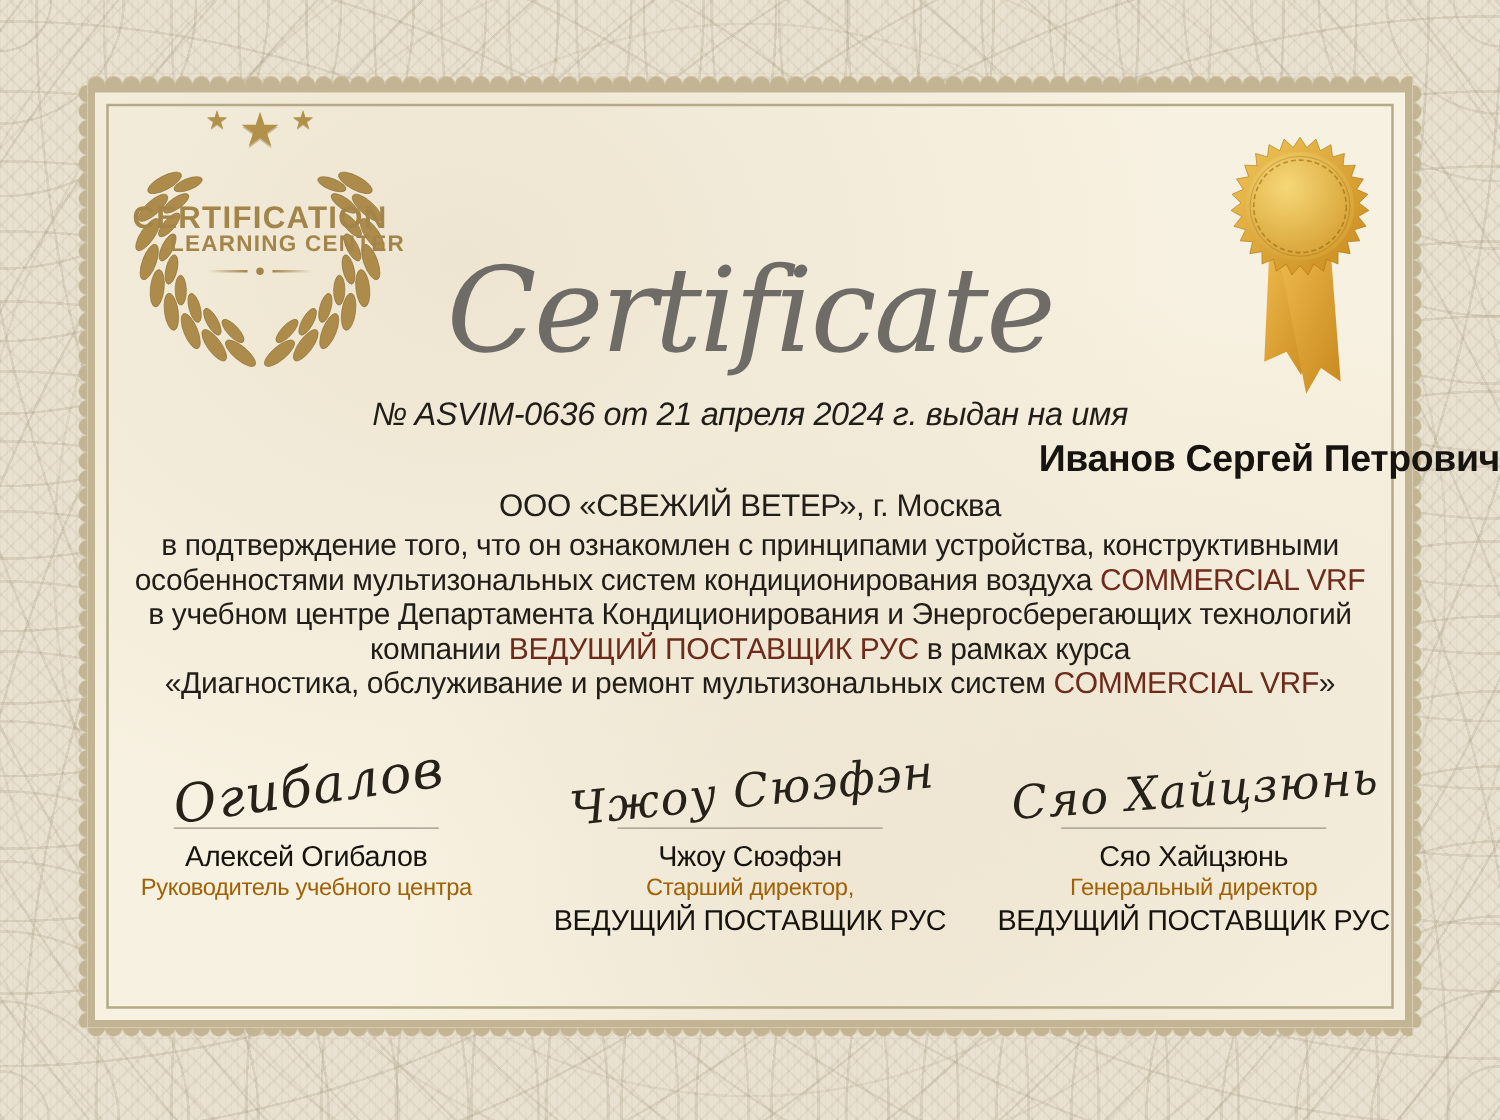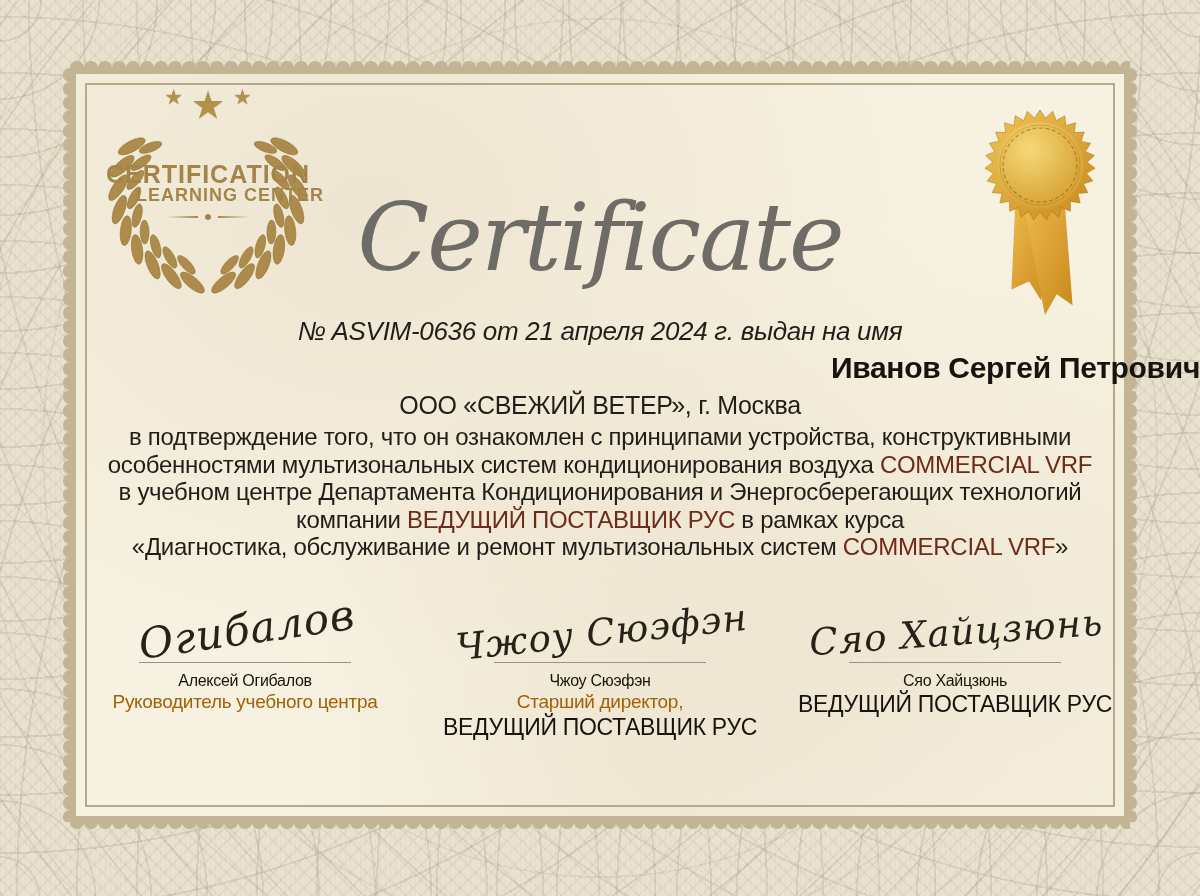--- a/index.html
+++ b/index.html
@@ -58,42 +58,42 @@
   .logo-divider{position:absolute;left:0;right:0;top:126px;display:flex;align-items:center;justify-content:center;gap:7px;}
   .dl{height:2px;width:32px;}
   .dl-l{background:linear-gradient(90deg,rgba(163,133,74,0),#a3854a);}
   .dl-r{background:linear-gradient(270deg,rgba(163,133,74,0),#a3854a);}
   .dot{width:6px;height:6px;border-radius:50%;background:#a3854a;}
 
   
   .medal{position:absolute;left:966px;top:96px;width:148px;height:222px;}
 
   
-  .title{position:absolute;left:0;right:0;top:182px;text-align:center;
+  .title{position:absolute;left:0;right:0;top:194px;text-align:center;
     font-family:"DejaVu Serif","Liberation Serif",serif;font-style:italic;font-weight:500;
     font-size:94px;line-height:1.2;color:#6f6b66;letter-spacing:-2px;}
   .subtitle{position:absolute;left:0;right:0;top:316px;text-align:center;font-size:26px;color:#211d18;letter-spacing:-0.3px;font-style:italic;}
   .recipient-name{position:absolute;left:0;right:0;top:351px;text-align:right;font-size:30px;font-weight:bold;color:#17140f;letter-spacing:-0.3px;}
   .recipient-company{position:absolute;left:0;right:0;top:391px;text-align:center;font-size:25px;color:#211d18;letter-spacing:-0.3px;}
 
   .body-text{position:absolute;left:0;right:0;top:423px;text-align:center;font-size:24px;line-height:27.6px;
     color:#211d18;letter-spacing:-0.3px;white-space:nowrap;}
   .hl{color:#6e2a1a;}
 
   
   .sigs{position:absolute;left:80px;right:80px;top:578px;display:flex;justify-content:space-between;}
   .sig{width:330px;text-align:center;}
   .sig-script{height:76px;display:flex;align-items:flex-end;justify-content:center;
     font-family:"DejaVu Serif","Liberation Serif",serif;font-style:italic;font-size:37px;color:#262219;
     letter-spacing:1px;}
   .sig-0 .sig-script{transform:rotate(-8deg);font-size:42px;}
   .sig-1 .sig-script{transform:rotate(-6deg);}
   .sig-2 .sig-script{transform:rotate(-4deg);}
   .sig-rule{width:212px;margin:8px auto 0;border-top:1px solid #9a9284;}
-  .sig-name{margin-top:9px;font-size:16px;color:#17140f;letter-spacing:-0.3px;}
+  .sig-name{margin-top:9px;font-size:23px;color:#17140f;letter-spacing:-0.3px;}
   .sig-role{margin-top:1px;font-size:19px;color:#a16207;letter-spacing:-0.3px;}
   .sig-company{margin-top:1px;font-size:23px;color:#17140f;letter-spacing:-0.3px;}
 </style>
 </head>
 <body>
 
 <div class="stage">
   <div class="border-pattern"></div>
   <div class="sc sc-top"></div>
   <div class="sc sc-bottom"></div>
@@ -207,16 +207,17 @@
       <div class="sig-script">Чжоу Сюэфэн</div>
       <div class="sig-rule"></div>
       <div class="sig-name">Чжоу Сюэфэн</div>
       <div class="sig-role">Старший директор,</div>
       <div class="sig-company">ВЕДУЩИЙ ПОСТАВЩИК РУС</div>
     </div>
     <div class="sig sig-2">
       <div class="sig-script">Сяо Хайцзюнь</div>
       <div class="sig-rule"></div>
       <div class="sig-name">Сяо Хайцзюнь</div>
+      <div class="sig-role">Генеральный директор</div>
       <div class="sig-company">ВЕДУЩИЙ ПОСТАВЩИК РУС</div>
     </div>
   </div>
 </div>
 
 </body></html>

